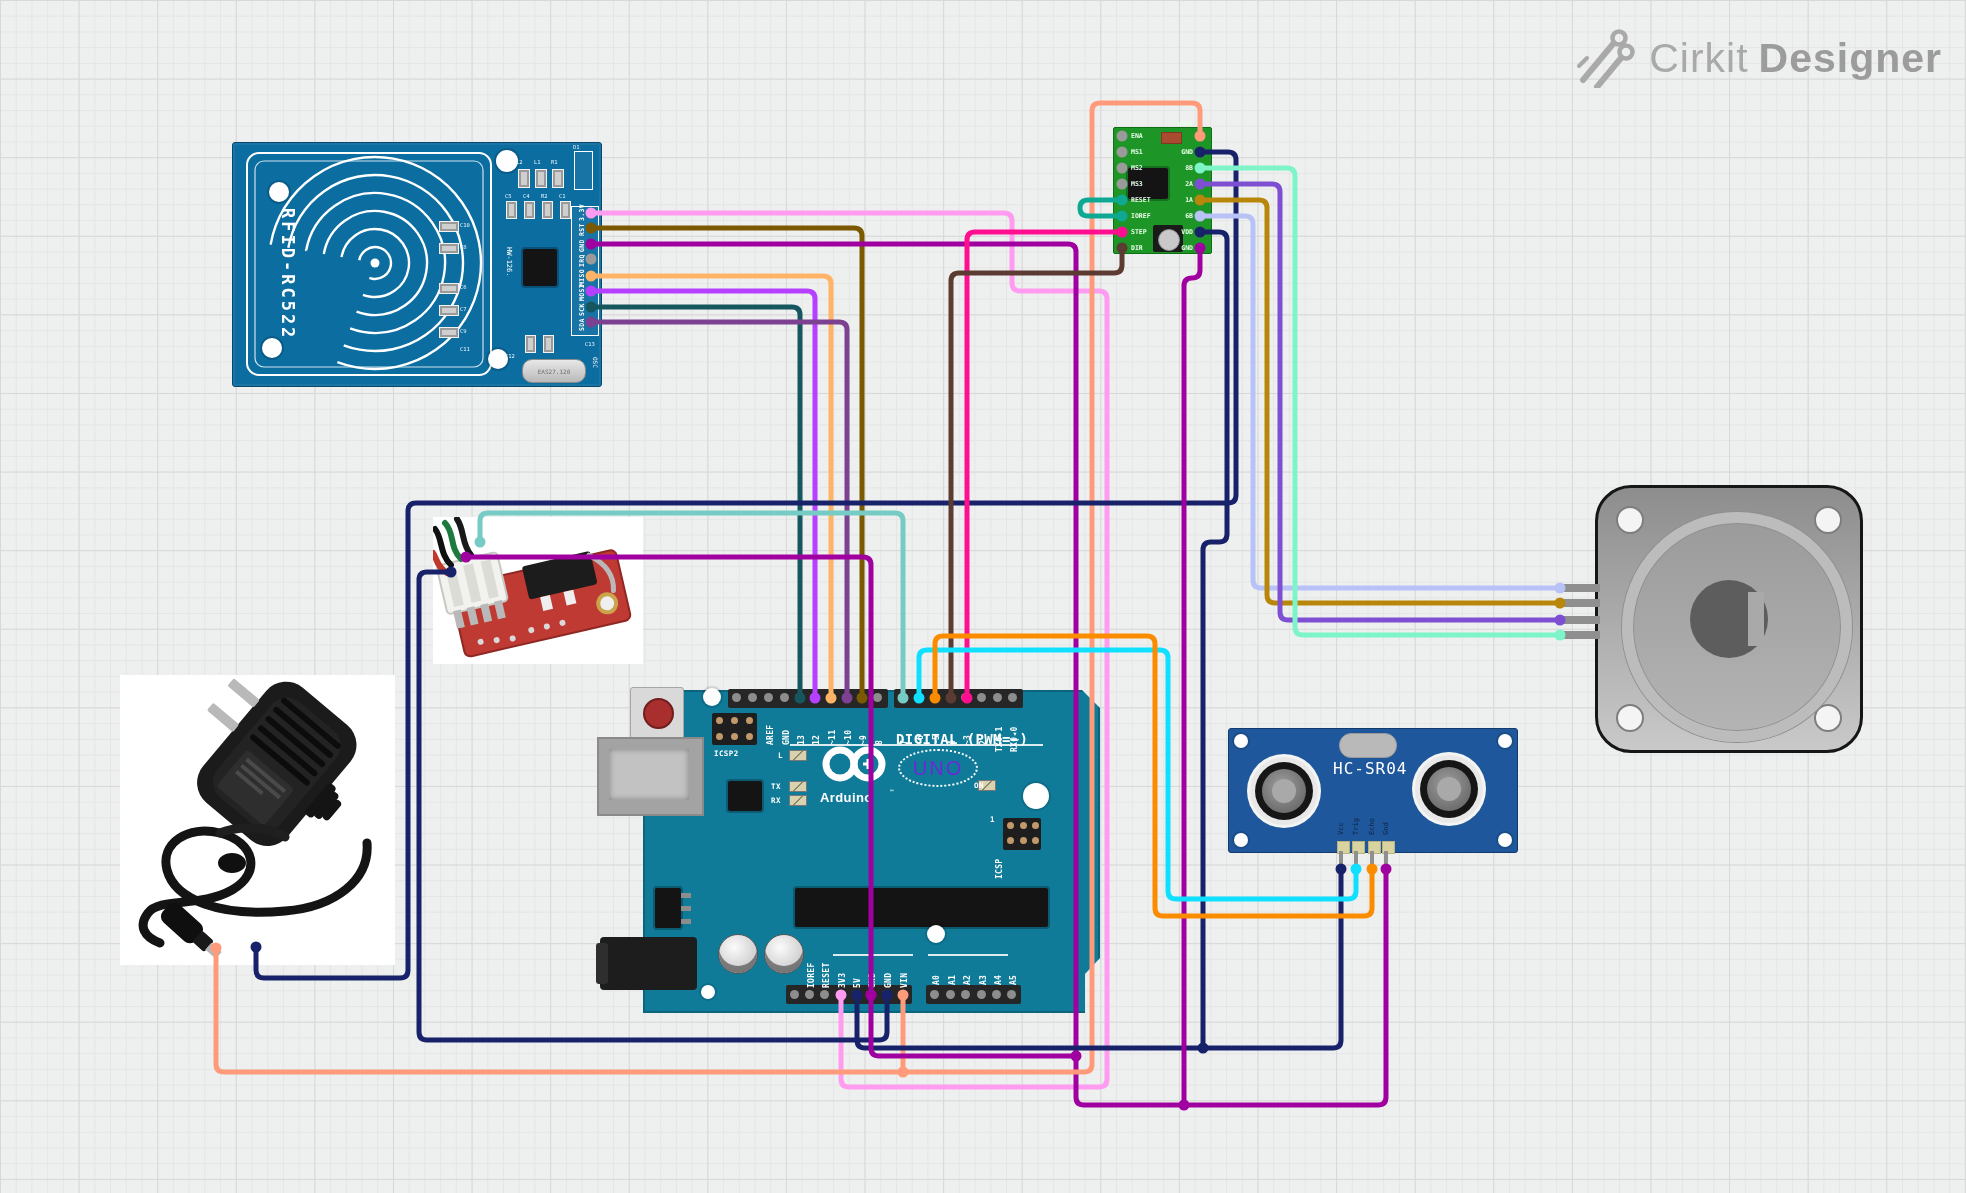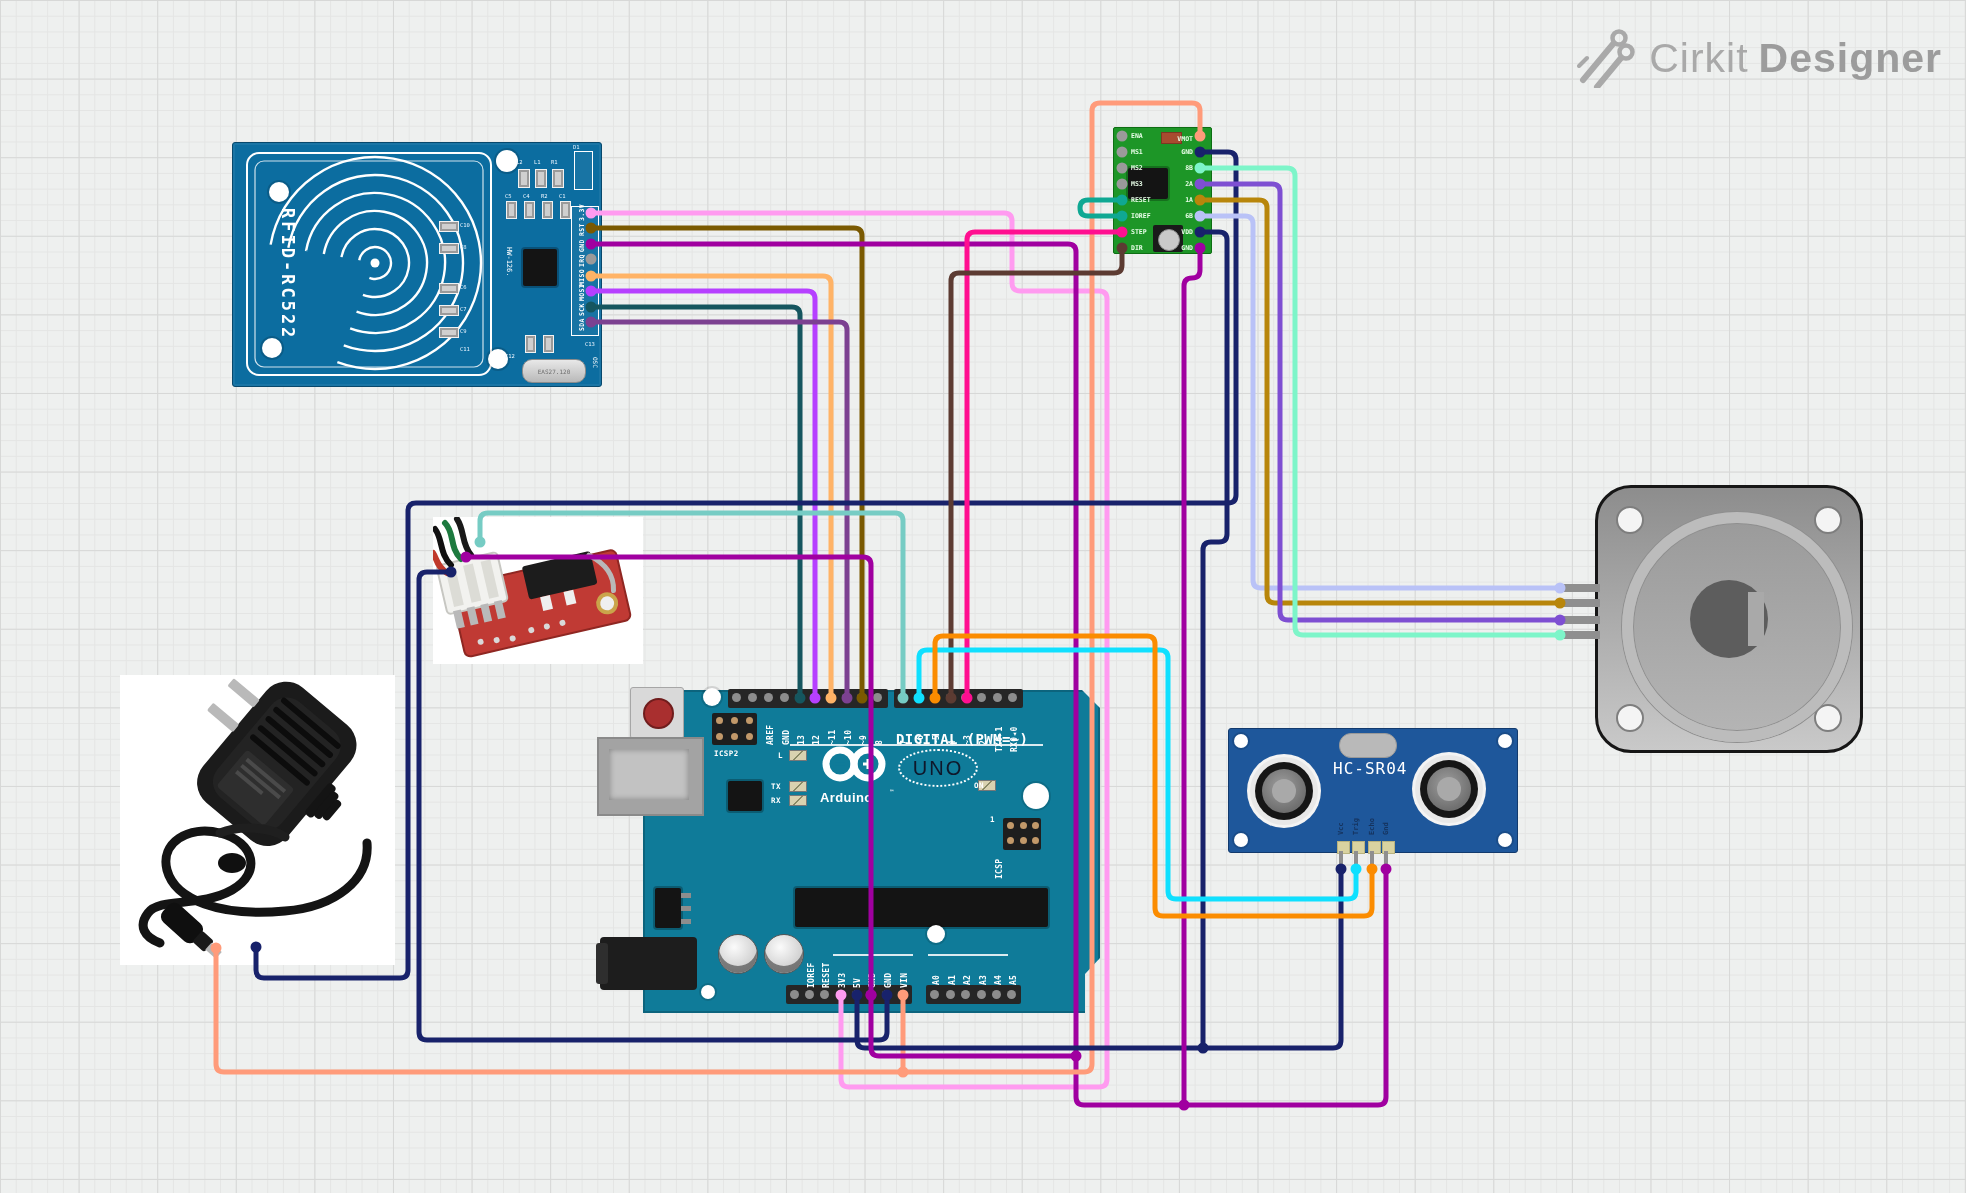--- a/index.html
+++ b/index.html
@@ -152,21 +152,21 @@
   </div>
 </div>
 <span class="alab" style="left:1131px;top:132px;">ENA</span>
 <span class="alab" style="left:1131px;top:148px;">MS1</span>
 <span class="alab" style="left:1131px;top:164px;">MS2</span>
 <span class="alab" style="left:1131px;top:180px;">MS3</span>
 <span class="alab" style="left:1131px;top:196px;">RESET</span>
 <span class="alab" style="left:1131px;top:212px;">IOREF</span>
 <span class="alab" style="left:1131px;top:228px;">STEP</span>
 <span class="alab" style="left:1131px;top:244px;">DIR</span>
-<span class="arlab" style="left:1151px;top:135px;">VMOT</span>
+<span class="arlab" style="left:1151px;top:120px;">VMOT</span>
 <span class="arlab" style="left:1151px;top:148px;">GND</span>
 <span class="arlab" style="left:1151px;top:164px;">8B</span>
 <span class="arlab" style="left:1151px;top:180px;">2A</span>
 <span class="arlab" style="left:1151px;top:196px;">1A</span>
 <span class="arlab" style="left:1151px;top:212px;">6B</span>
 <span class="arlab" style="left:1151px;top:228px;">VDD</span>
 <span class="arlab" style="left:1151px;top:244px;">GND</span>
 
 <div class="abs uno"></div>
 <div class="abs strip" style="left:728px;top:689px;width:160px;height:19px;"></div>
@@ -283,21 +283,21 @@
 <svg class="abs" style="left:818px;top:744px;" width="70" height="42">
   <circle cx="22" cy="20" r="14" fill="none" stroke="#fff" stroke-width="7"></circle>
   <circle cx="50" cy="20" r="14" fill="none" stroke="#fff" stroke-width="7"></circle>
   <rect x="17" y="18.5" width="10" height="3" fill="#0f7b99"></rect>
   <rect x="45" y="18.5" width="10" height="3" fill="#fff"></rect>
   <rect x="48.5" y="15" width="3" height="10" fill="#fff"></rect>
 </svg>
 <span class="wlab" style="left:820px;top:790px;font-size:13px;font-family:'Liberation Sans',sans-serif;">Arduino</span>
 <span class="wlab" style="left:890px;top:788px;font-size:6px;">™</span>
 <div class="abs" style="left:898px;top:749px;width:76px;height:34px;border:2px dotted #fff;border-radius:50%;display:flex;align-items:center;justify-content:center;">
-  <span style="color:#0f172a;font-size:20px;letter-spacing:2px;font-family:'Liberation Sans',sans-serif;">UNO</span>
+  <span style="color:#6d28d9;font-size:20px;letter-spacing:2px;font-family:'Liberation Sans',sans-serif;">UNO</span>
 </div>
 
 <div class="abs chip" style="left:795px;top:888px;width:253px;height:39px;"></div>
 <div class="abs chip" style="left:655px;top:888px;width:26px;height:40px;"></div>
 <div class="abs" style="left:681px;top:893px;width:10px;height:5px;background:#8d8d8d;"></div>
 <div class="abs" style="left:681px;top:906px;width:10px;height:5px;background:#8d8d8d;"></div>
 <div class="abs" style="left:681px;top:919px;width:10px;height:5px;background:#8d8d8d;"></div>
 <div class="abs chip" style="left:728px;top:781px;width:34px;height:30px;"></div>
 <div class="cap" style="left:718px;top:934px;"></div>
 <div class="cap" style="left:764px;top:934px;"></div>

